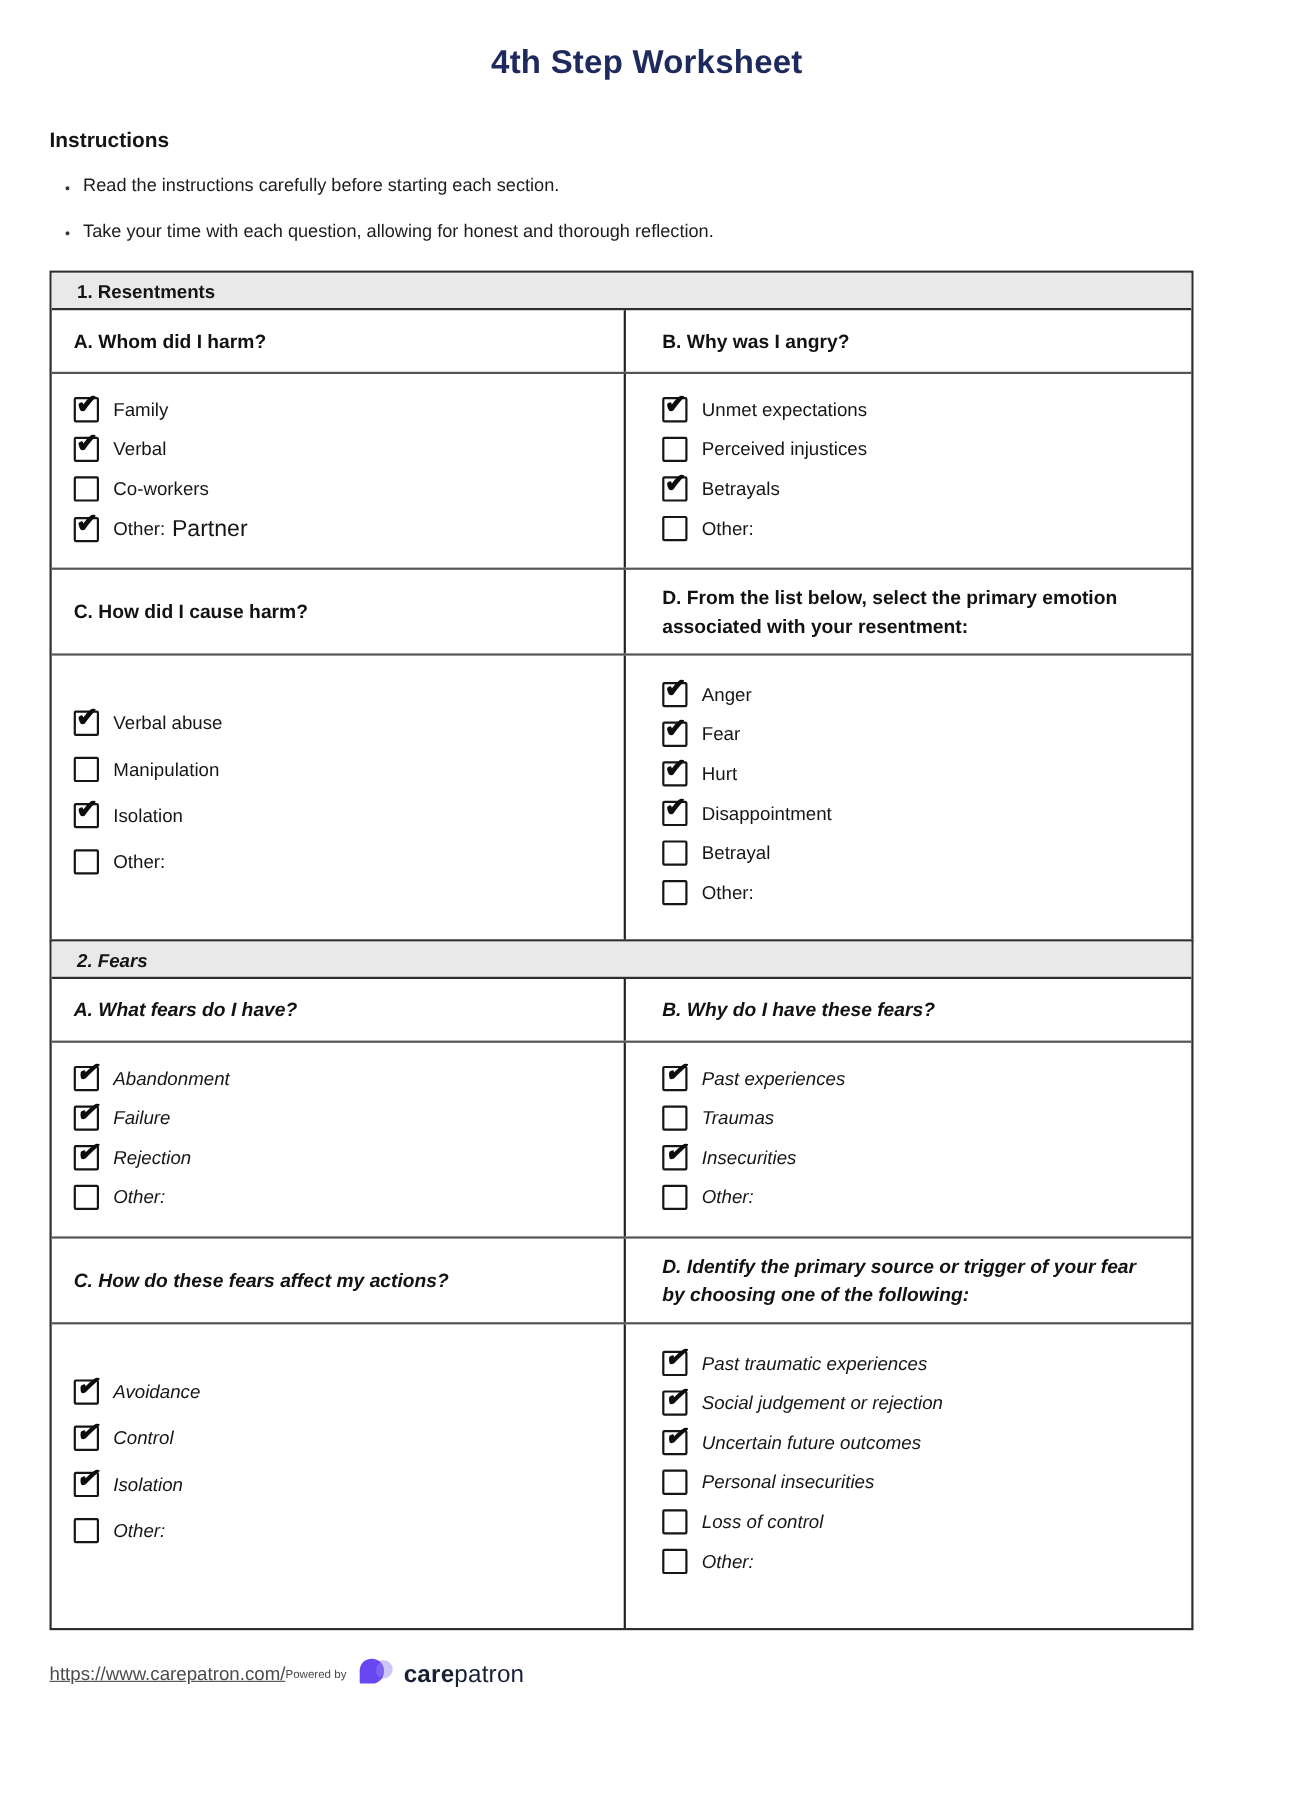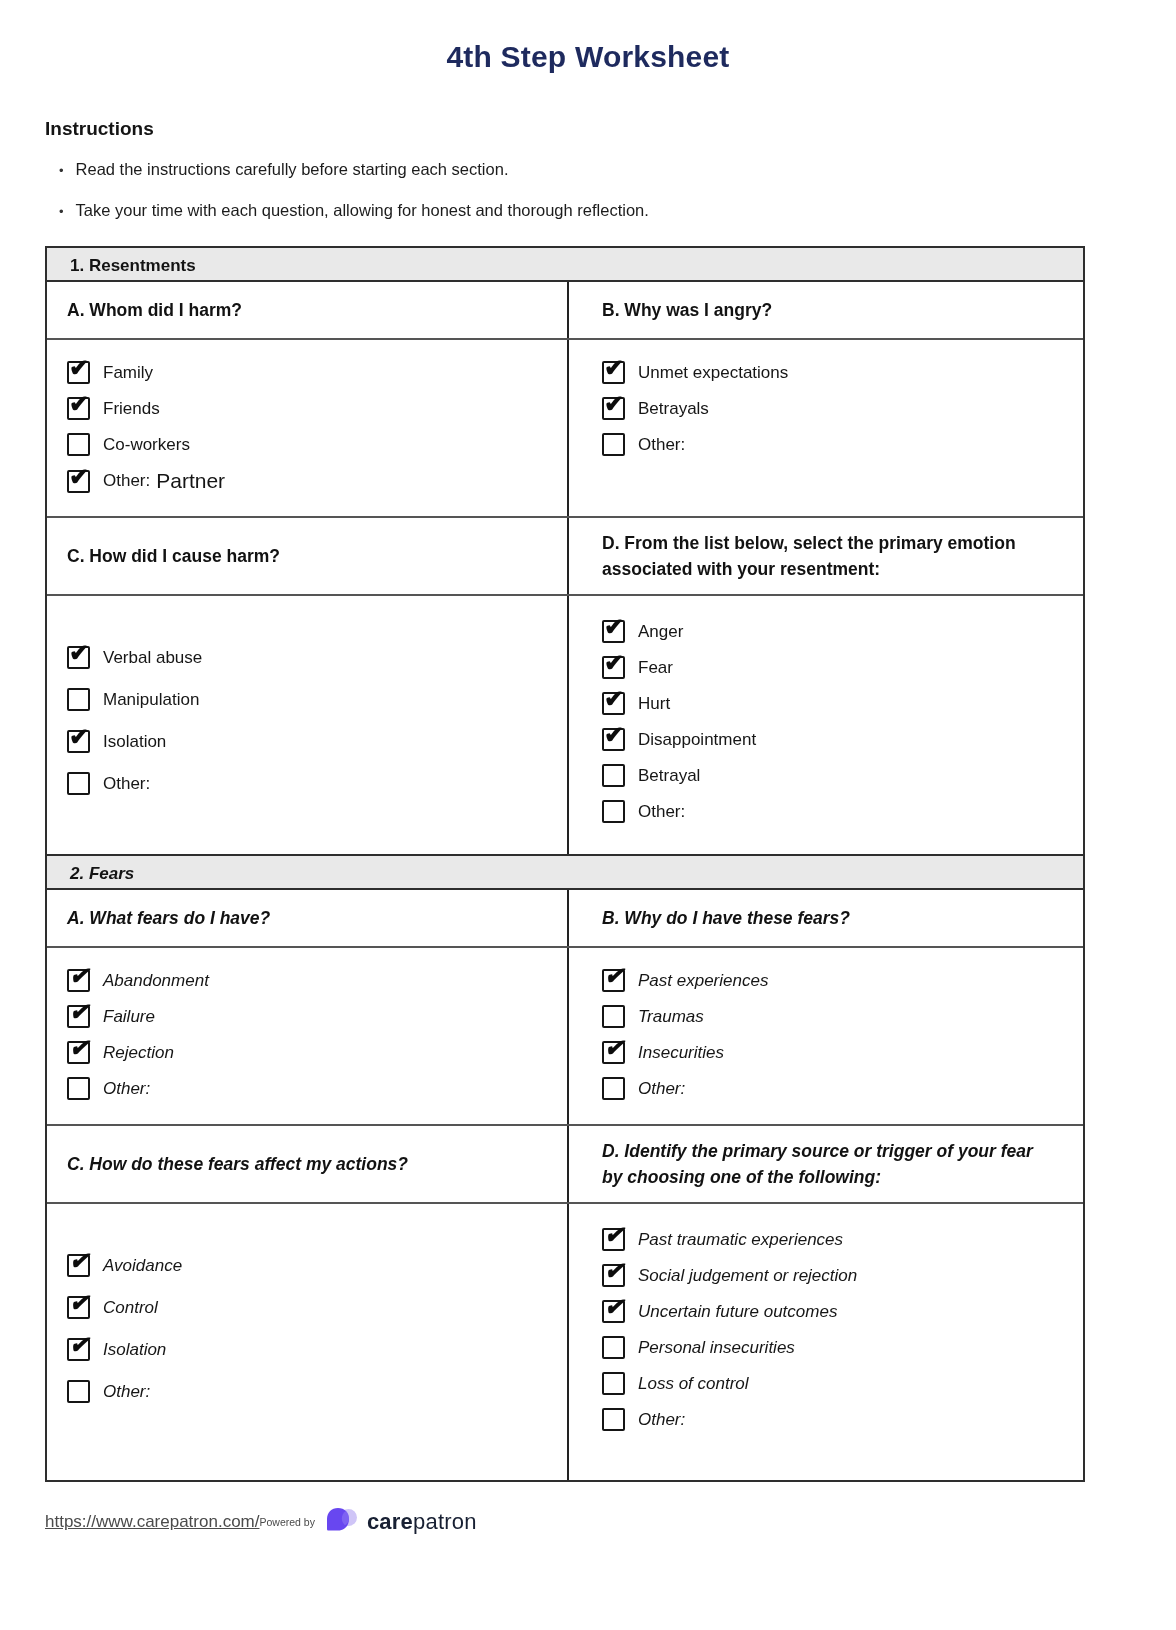--- a/index.html
+++ b/index.html
@@ -116,40 +116,44 @@
             <div class="cb-item">
               <span class="checkbox">
                 <span class="tick">✔</span>
               </span>
               <span class="cb-label">Family</span>
             </div>
             <div class="cb-item">
               <span class="checkbox">
                 <span class="tick">✔</span>
               </span>
-              <span class="cb-label">Friends</span>
+              <span class="cb-label">Verbal</span>
             </div>
             <div class="cb-item">
               <span class="checkbox"></span>
               <span class="cb-label">Co-workers</span>
             </div>
             <div class="cb-item">
               <span class="checkbox">
                 <span class="tick">✔</span>
               </span>
               <span class="cb-label">Other:</span>
               <span class="cb-value">Partner</span>
             </div>
           </div>
         <div class="cell right">
             <div class="cb-item">
               <span class="checkbox">
                 <span class="tick">✔</span>
               </span>
               <span class="cb-label">Unmet expectations</span>
+            </div>
+            <div class="cb-item">
+              <span class="checkbox"></span>
+              <span class="cb-label">Perceived injustices</span>
             </div>
             <div class="cb-item">
               <span class="checkbox">
                 <span class="tick">✔</span>
               </span>
               <span class="cb-label">Betrayals</span>
             </div>
             <div class="cb-item">
               <span class="checkbox"></span>
               <span class="cb-label">Other:</span>

